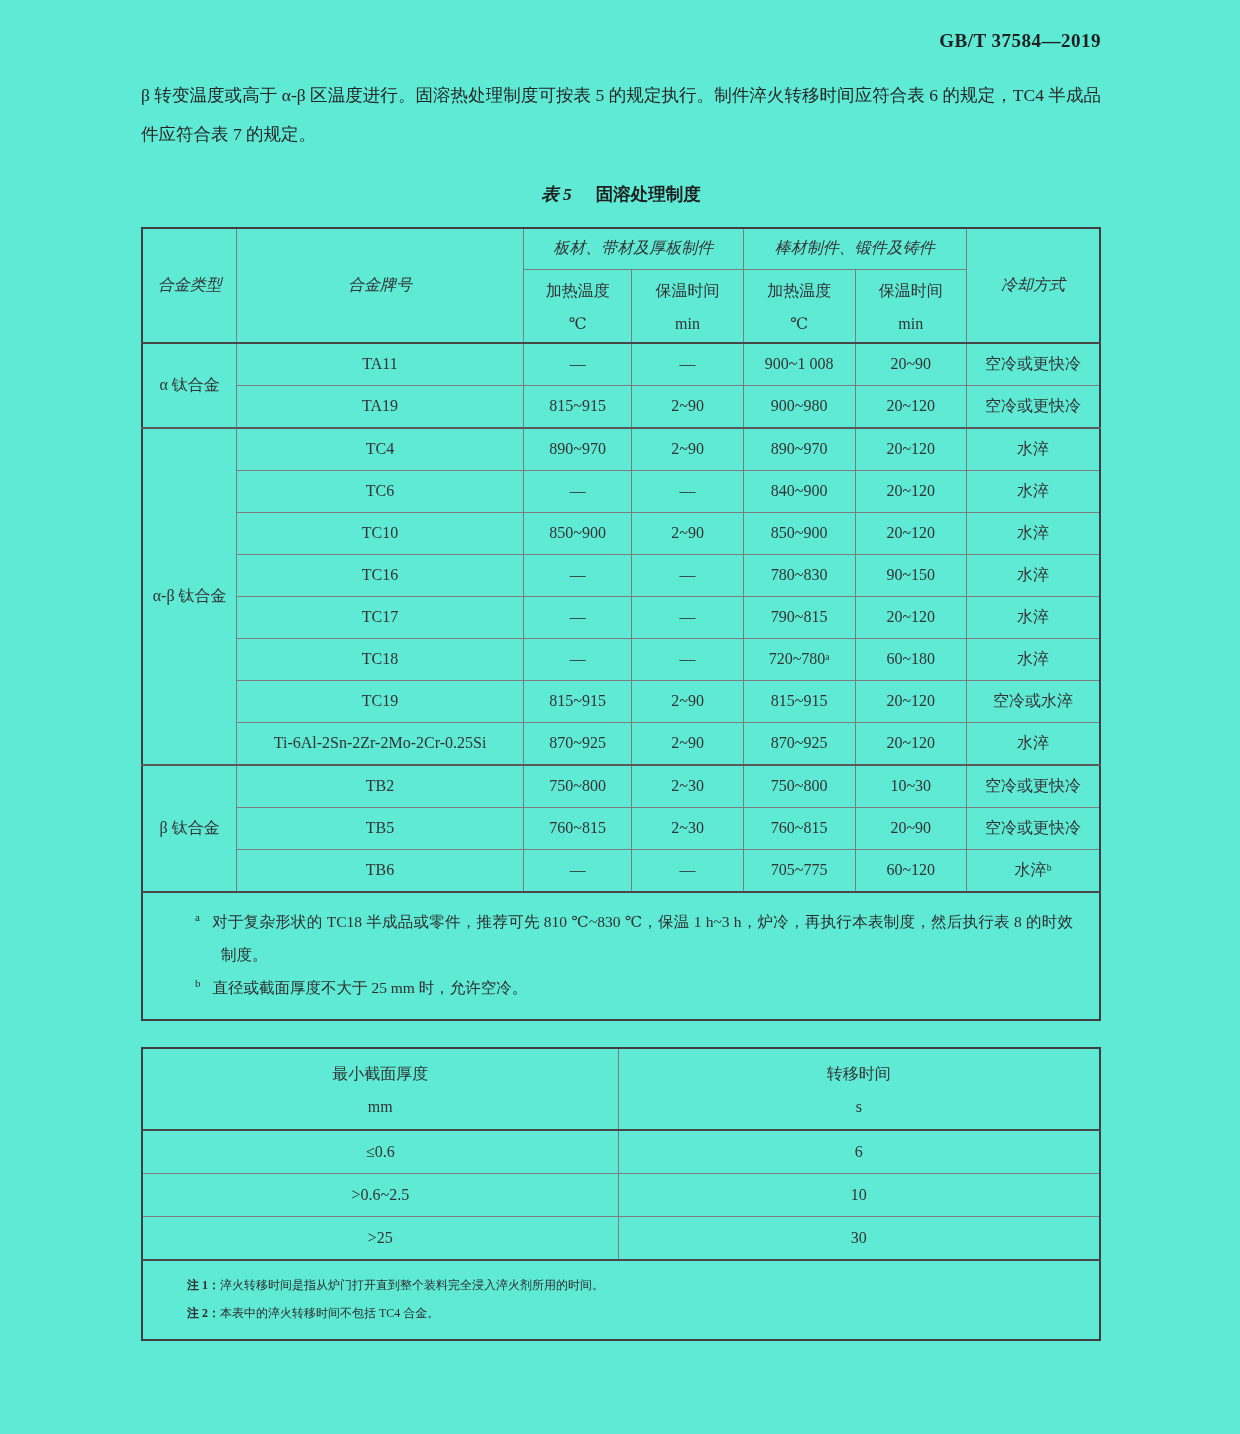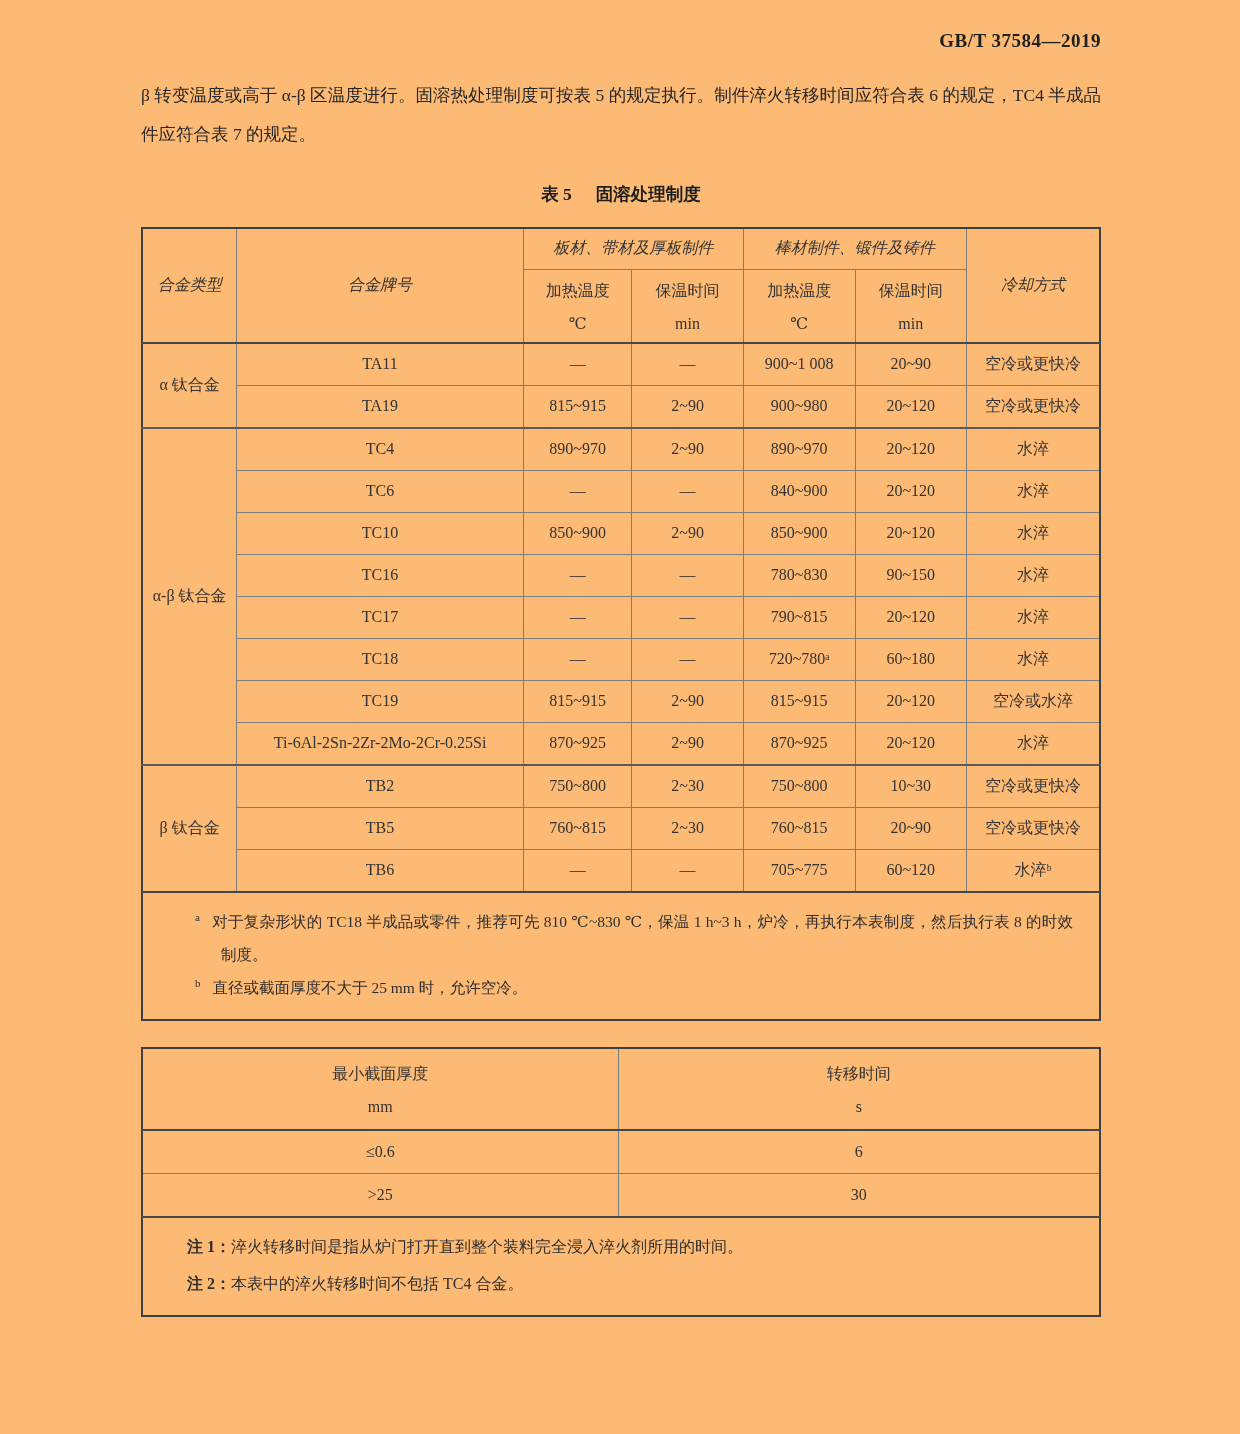--- a/index.html
+++ b/index.html
@@ -2,35 +2,35 @@
 <html><head>
 <meta charset="utf-8">
 <style>
   html,body{margin:0;padding:0;}
   body{
     width:1240px;height:1434px;background:#ffffff;
     font-family:"Liberation Serif","DejaVu Serif",serif;
     color:#2d2d2d;
     -webkit-font-smoothing:antialiased;
   }
-  .page{position:relative;width:1240px;height:1434px;overflow:hidden;background:#fdba74;}
+  .page{position:relative;width:1240px;height:1434px;overflow:hidden;background:#5eead4;}
   .content{margin-left:141px;width:960px;}
 
   .doc-code{
     padding-top:30px;text-align:right;
     font-weight:bold;font-size:19px;letter-spacing:.5px;color:#1f1f1f;
   }
 
   .intro{
     margin-top:24px;font-size:17.5px;line-height:2.25;
     text-align:justify;color:#262626;
   }
 
   .tbl-title{margin-top:27px;text-align:center;font-weight:bold;font-size:17.5px;color:#1e1e1e;}
-  .tbl-title .tno{margin-right:24px;}
+  .tbl-title .tno{margin-right:24px;font-style:italic;}
 
   table{
     border-collapse:collapse;width:960px;table-layout:fixed;
     margin-top:21px;
   }
   table{border:2px solid #3f3f3f;}
   th,td{
     border:1px solid #7d7d7d;
     font-weight:normal;text-align:center;vertical-align:middle;
     font-size:16px;color:#333;padding:0 4px;
@@ -52,21 +52,21 @@
   .tnote{
     font-size:15.5px;line-height:2.15;color:#2e2e2e;
     padding-left:70px;text-indent:-26px;text-align:justify;
   }
   .tnote sup{font-size:11px;margin-right:12px;}
 
   .t6 thead th{height:80px;}
   .t6 tbody td{height:42px;}
   .t6 .notes-row td{padding:10px 26px 12px 0;}
   .note2{
-    font-size:16px;line-height:2.35;color:#2e2e2e;
+    font-size:12px;line-height:2.35;color:#2e2e2e;
     padding-left:44px;text-align:left;text-indent:0;
   }
   .note2 .nlabel{font-weight:bold;}
 </style>
 </head>
 <body>
 
 <div class="page">
   <div class="content">
 
@@ -253,20 +253,24 @@
             <div class="l2">s</div>
           </th>
         </tr>
       </thead>
       <tbody>
         <tr>
           <td>≤0.6</td>
           <td>6</td>
         </tr>
         <tr>
+          <td>&gt;0.6~2.5</td>
+          <td>10</td>
+        </tr>
+        <tr>
           <td>&gt;25</td>
           <td>30</td>
         </tr>
         <tr class="notes-row">
           <td colspan="2">
             <div class="note2"><span class="nlabel">注 1：</span><span>淬火转移时间是指从炉门打开直到整个装料完全浸入淬火剂所用的时间。</span></div>
             <div class="note2"><span class="nlabel">注 2：</span><span>本表中的淬火转移时间不包括 TC4 合金。</span></div>
           </td>
         </tr>
       </tbody>

